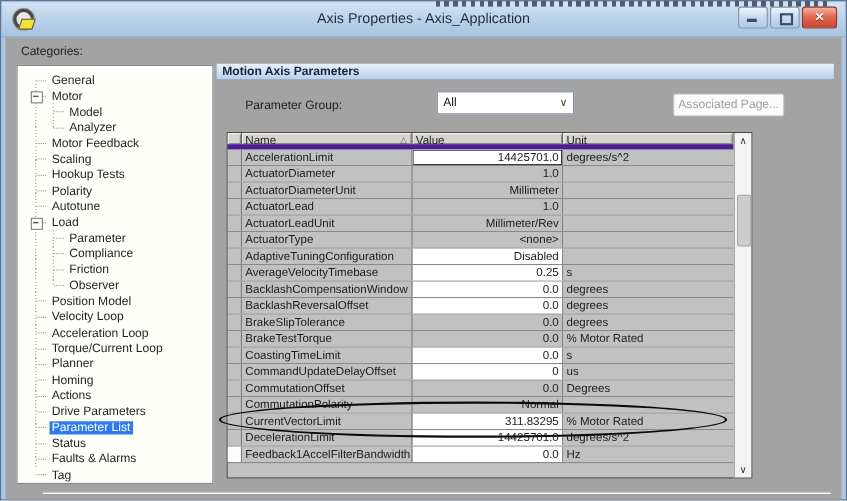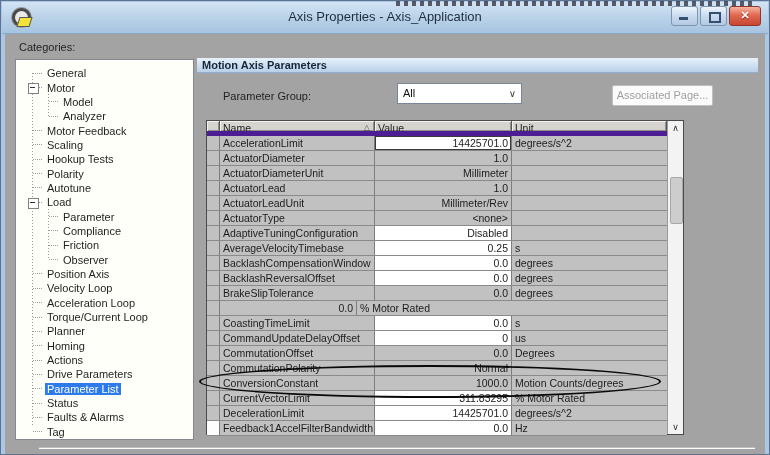--- a/index.html
+++ b/index.html
@@ -190,21 +190,21 @@
     <span class="tlabel">Friction</span>
   </div>
           <div class="titem d1">
 
     <span class="conn"></span>
     <span class="tlabel">Observer</span>
   </div>
           <div class="titem d0">
 
     <span class="conn"></span>
-    <span class="tlabel">Position Axis</span>
+    <span class="tlabel">Position Model</span>
   </div>
           <div class="titem d0">
 
     <span class="conn"></span>
     <span class="tlabel">Velocity Loop</span>
   </div>
           <div class="titem d0">
 
     <span class="conn"></span>
     <span class="tlabel">Acceleration Loop</span>
@@ -339,20 +339,21 @@
     <div class="cell c-unit">degrees</div>
   </div>
             <div class="prow">
     <div class="cell c-gutter"></div>
     <div class="cell c-name">BrakeSlipTolerance</div>
     <div class="cell c-value"><span>0.0</span></div>
     <div class="cell c-unit">degrees</div>
   </div>
             <div class="prow">
     <div class="cell c-gutter"></div>
+    <div class="cell c-name">BrakeTestTorque</div>
     <div class="cell c-value"><span>0.0</span></div>
     <div class="cell c-unit">% Motor Rated</div>
   </div>
             <div class="prow">
     <div class="cell c-gutter"></div>
     <div class="cell c-name">CoastingTimeLimit</div>
     <div class="cell c-value editable"><span>0.0</span></div>
     <div class="cell c-unit">s</div>
   </div>
             <div class="prow">
@@ -365,26 +366,20 @@
     <div class="cell c-gutter"></div>
     <div class="cell c-name">CommutationOffset</div>
     <div class="cell c-value"><span>0.0</span></div>
     <div class="cell c-unit">Degrees</div>
   </div>
             <div class="prow">
     <div class="cell c-gutter"></div>
     <div class="cell c-name">CommutationPolarity</div>
     <div class="cell c-value"><span>Normal</span></div>
     <div class="cell c-unit"></div>
-  </div>
-            <div class="prow">
-    <div class="cell c-gutter"></div>
-    <div class="cell c-name">ConversionConstant</div>
-    <div class="cell c-value"><span>1000.0</span></div>
-    <div class="cell c-unit">Motion Counts/degrees</div>
   </div>
             <div class="prow">
     <div class="cell c-gutter"></div>
     <div class="cell c-name">CurrentVectorLimit</div>
     <div class="cell c-value editable"><span>311.83295</span></div>
     <div class="cell c-unit">% Motor Rated</div>
   </div>
             <div class="prow">
     <div class="cell c-gutter"></div>
     <div class="cell c-name">DecelerationLimit</div>

